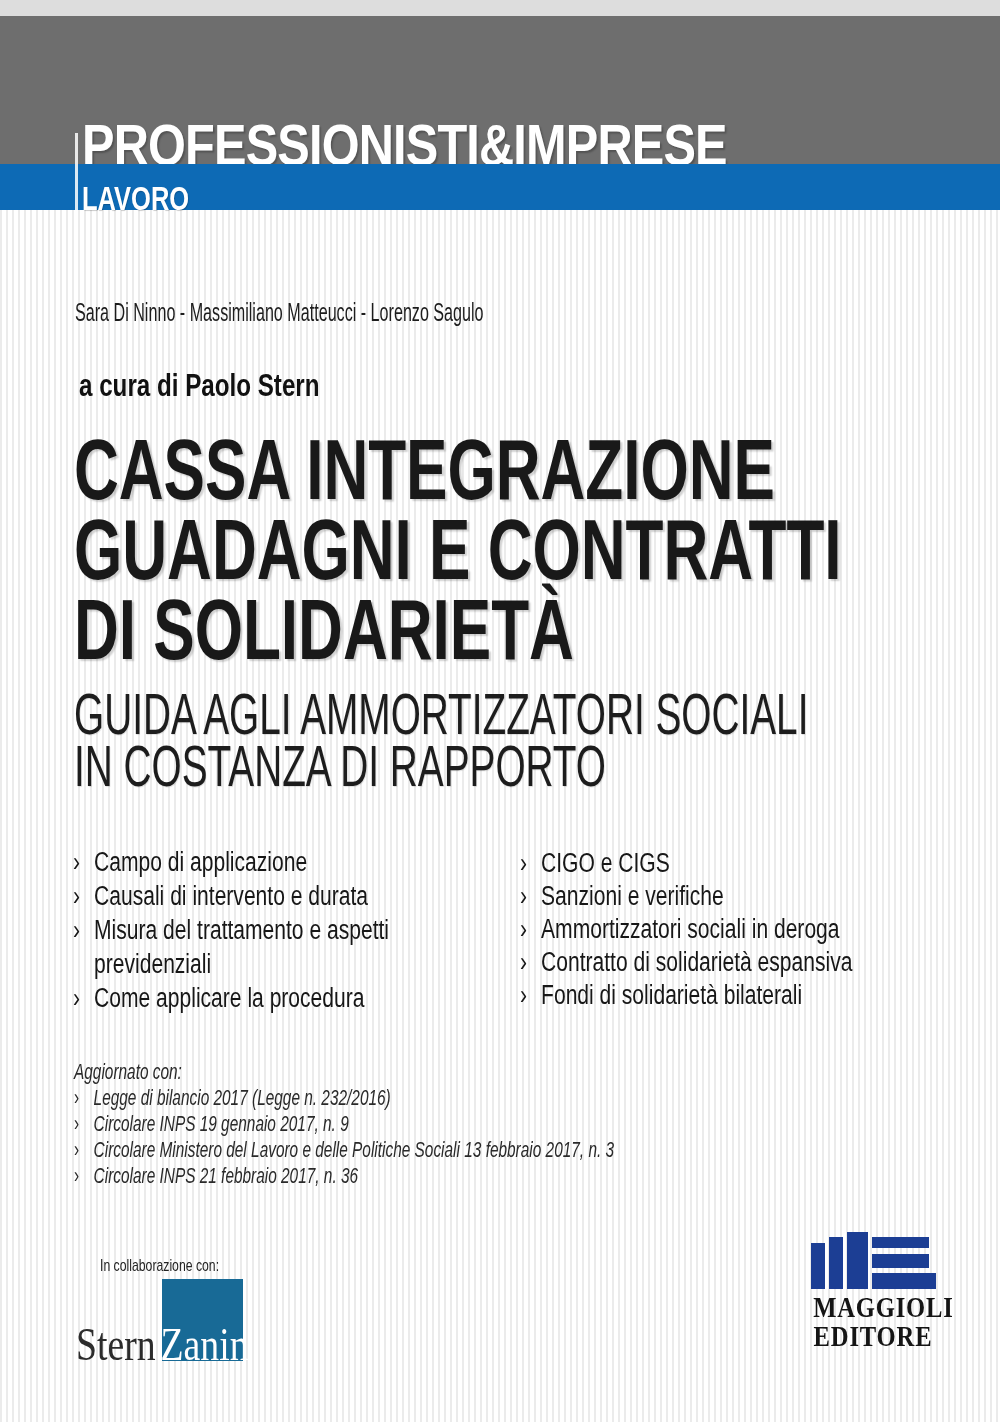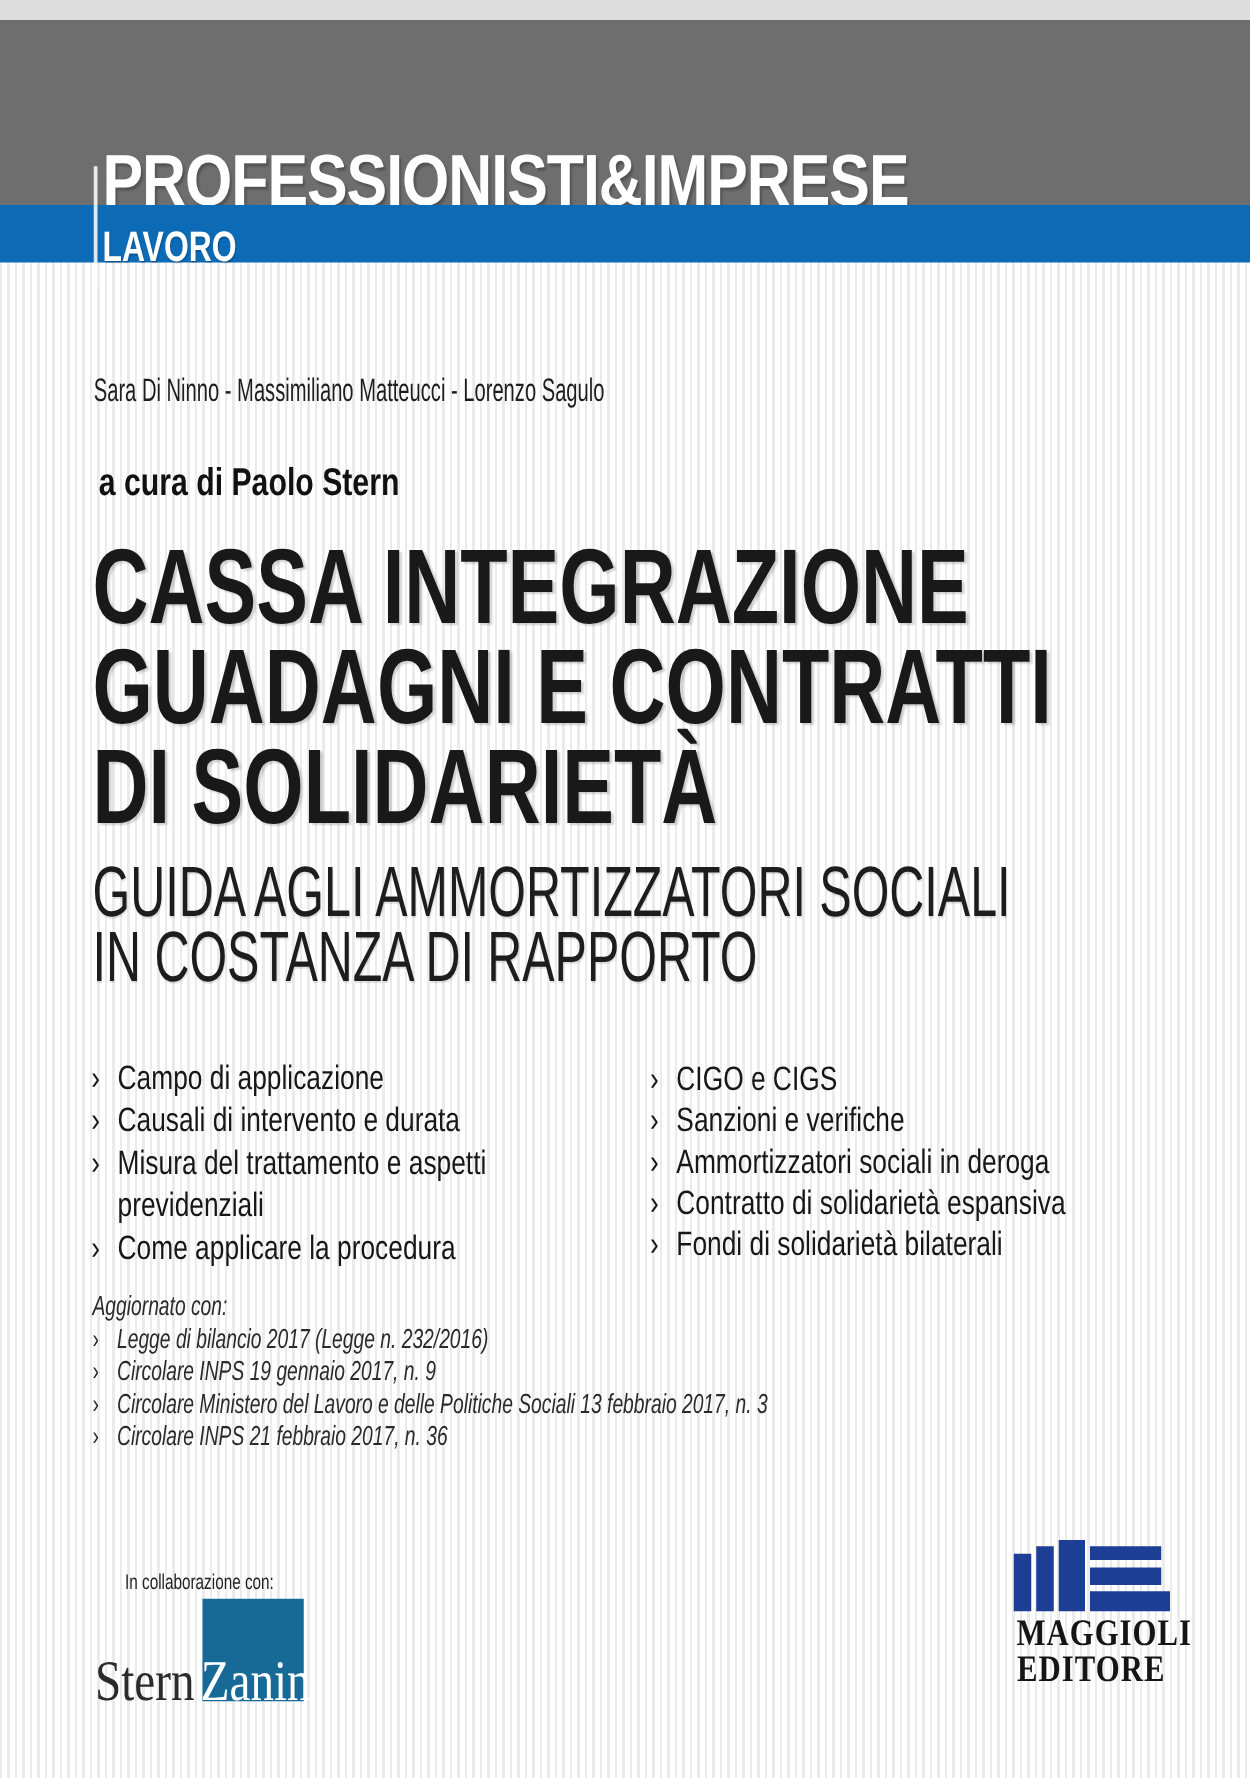--- a/index.html
+++ b/index.html
@@ -69,21 +69,21 @@
     display:flex;align-items:flex-start;
     font-size:27px;color:#171717;line-height:34px;
     transform:scaleX(0.78);transform-origin:left top;
   }
   .topics .chev{flex:0 0 27px;width:27px;}
   .topics .li-text{flex:1;}
   .topics-left{position:absolute;left:73px;top:829px;width:470px;}
   .topics-right{position:absolute;left:520px;top:831px;width:520px;}
   .topics-right li{line-height:33px;white-space:nowrap;}
   
-  .updates{position:absolute;left:74px;top:1016px;}
+  .updates{position:absolute;left:74px;top:1043px;}
   .updates-heading{
     font-size:22px;font-style:italic;color:#2a2a2a;line-height:26px;
     white-space:nowrap;transform:scaleX(0.7);transform-origin:left top;
   }
   .updates-list{margin-top:4px;width:860px;}
   .updates-list li{
     display:flex;align-items:flex-start;
     font-size:22px;font-style:italic;color:#2a2a2a;line-height:26px;
     white-space:nowrap;transform:scaleX(0.7);transform-origin:left top;
   }

